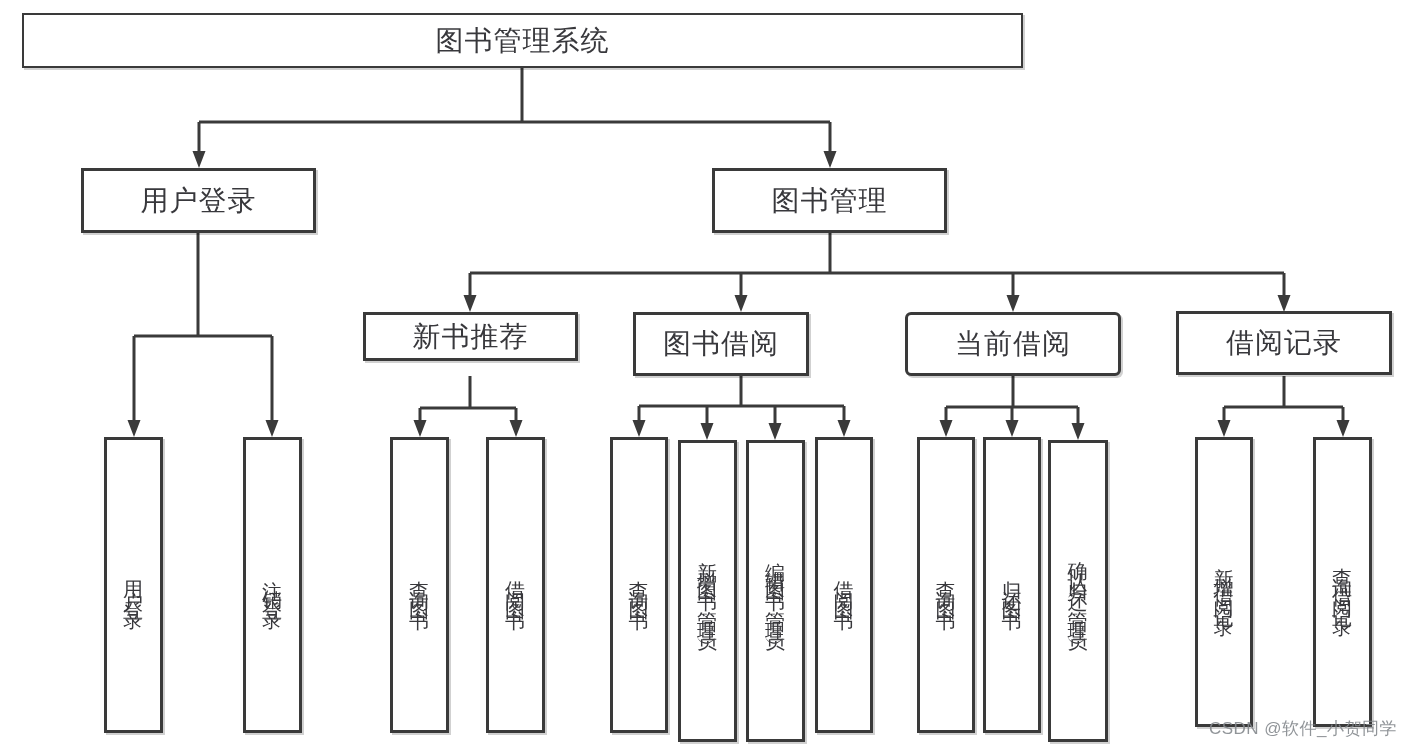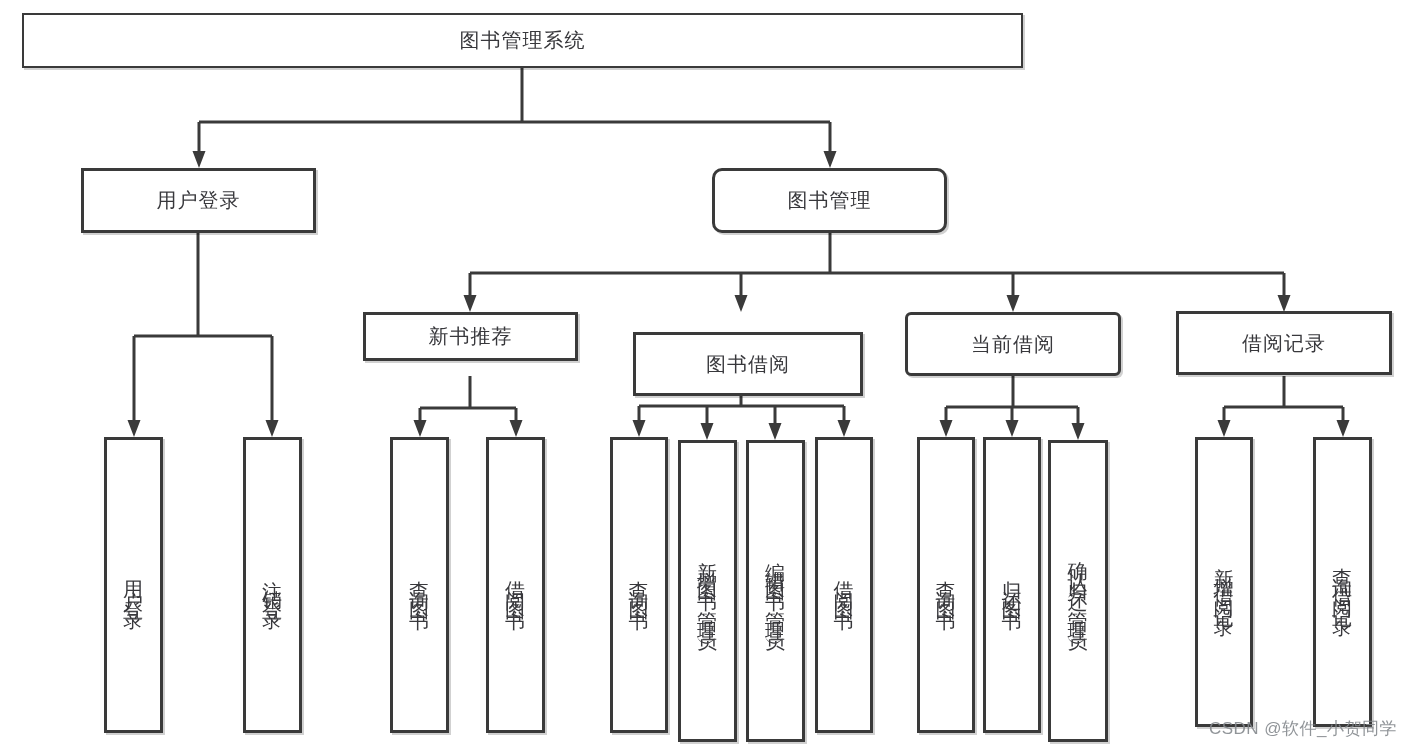--- a/index.html
+++ b/index.html
@@ -27,36 +27,36 @@
     background: #ffffff;
     border: 3px solid #3a3a3a;
     box-shadow: 2px 2px 0 rgba(0,0,0,0.18);
     display: flex;
     align-items: center;
     justify-content: center;
     z-index: 2;
     color: #38383c;
   }
   .node.h span {
-    font-size: 20px;
+    font-size: 28px;
     letter-spacing: 1px;
     white-space: nowrap;
   }
   .node.v span {
     writing-mode: vertical-rl;
     text-orientation: mixed;
     font-size: 20px;
     letter-spacing: 10px;
     line-height: 1;
   }
   #n-root { left: 22px; top: 13px; width: 1001px; height: 55px; border-width: 2px; }
   #n-login { left: 81px;  top: 168px; width: 235px; height: 65px; }
-  #n-mgmt  { left: 712px; top: 168px; width: 235px; height: 65px; border-radius: 10px; }
+  #n-mgmt  { left: 712px; top: 168px; width: 235px; height: 65px; }
   #n-new_books { left: 363px;  top: 312px; width: 215px; height: 49px; }
-  #n-borrow    { left: 633px;  top: 312px; width: 230px; height: 64px; margin-top: 20px; }
+  #n-borrow    { left: 633px;  top: 312px; width: 176px; height: 64px; }
   #n-current   { left: 905px;  top: 312px; width: 216px; height: 64px; border-radius: 6px; }
   #n-records   { left: 1176px; top: 311px; width: 216px; height: 64px; }
   #n-login_do    { left: 104px;  top: 437px; width: 59px; height: 296px; }
   #n-login_out   { left: 243px;  top: 437px; width: 59px; height: 296px; }
   #n-nb_query    { left: 390px;  top: 437px; width: 59px; height: 296px; }
   #n-nb_borrow   { left: 486px;  top: 437px; width: 59px; height: 296px; }
   #n-bw_query    { left: 610px;  top: 437px; width: 58px; height: 296px; }
   #n-bw_add      { left: 678px;  top: 440px; width: 59px; height: 302px; }
   #n-bw_edit     { left: 746px;  top: 440px; width: 59px; height: 302px; }
   #n-bw_borrow   { left: 815px;  top: 437px; width: 58px; height: 296px; }

